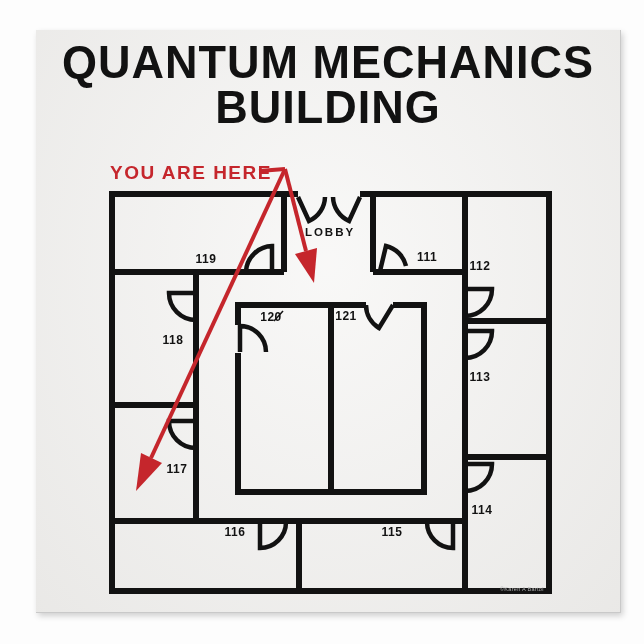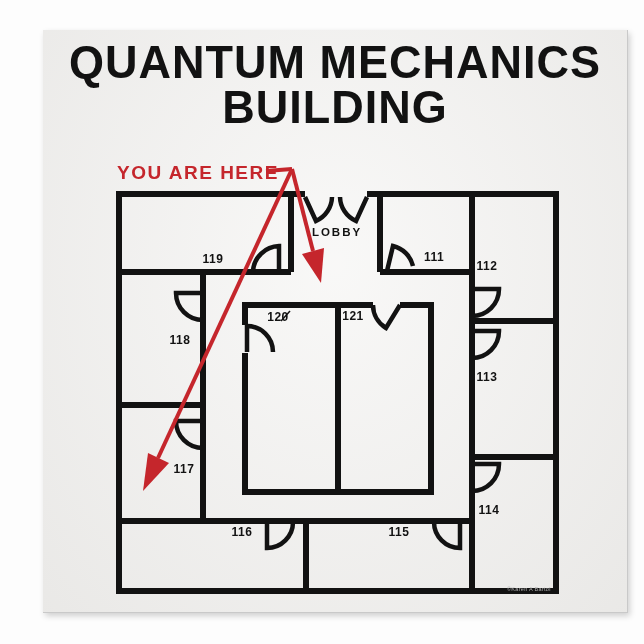--- a/index.html
+++ b/index.html
@@ -11,21 +11,21 @@
     --watermark_gray:#b0b0b0;
   }
   html,body{margin:0;padding:0;}
   body{
     width:644px;height:644px;
     background:var(--page_bg);
     font-family:"Liberation Sans", sans-serif;
     position:relative;
     overflow:hidden;
   }
-  .page{position:absolute;left:15px;top:0;width:544px;height:644px;}
+  .page{position:absolute;left:8px;top:0;width:544px;height:644px;}
   .poster{
     position:absolute;left:28px;top:30px;width:584px;height:582px;
     background:
       radial-gradient(ellipse at 50% 40%, rgba(255,255,255,0.55), rgba(0,0,0,0.03)),
       var(--paper);
     border-right:1px solid var(--edge);
     border-bottom:1px solid var(--edge);
     box-shadow:2px 3px 6px rgba(0,0,0,0.18);
   }
   .title{

